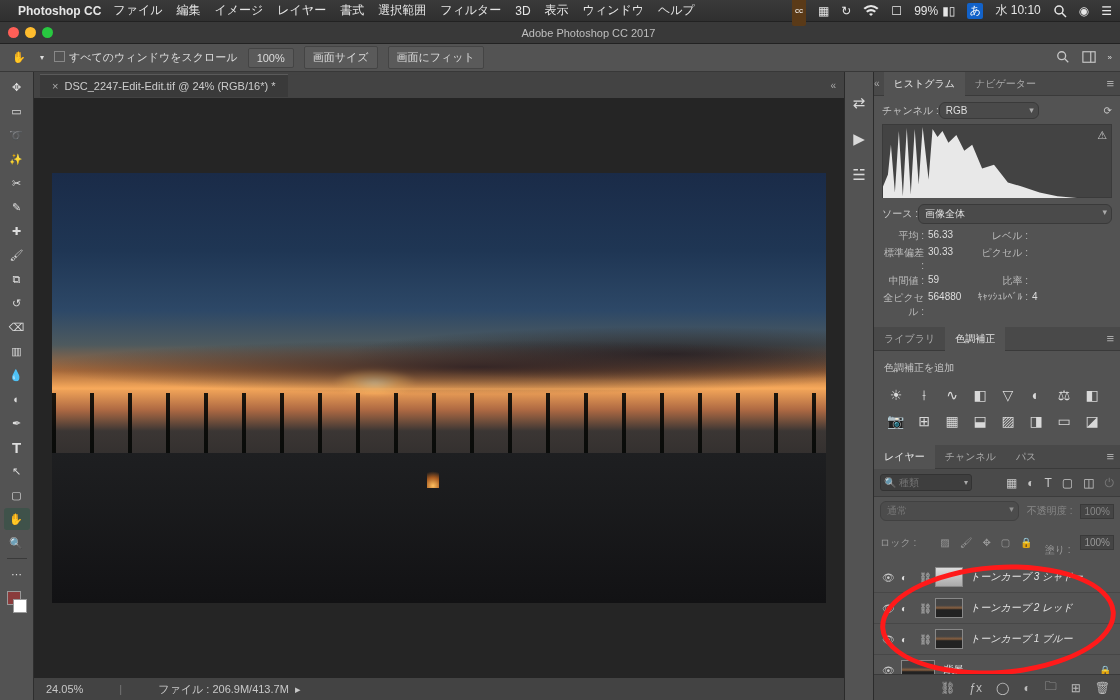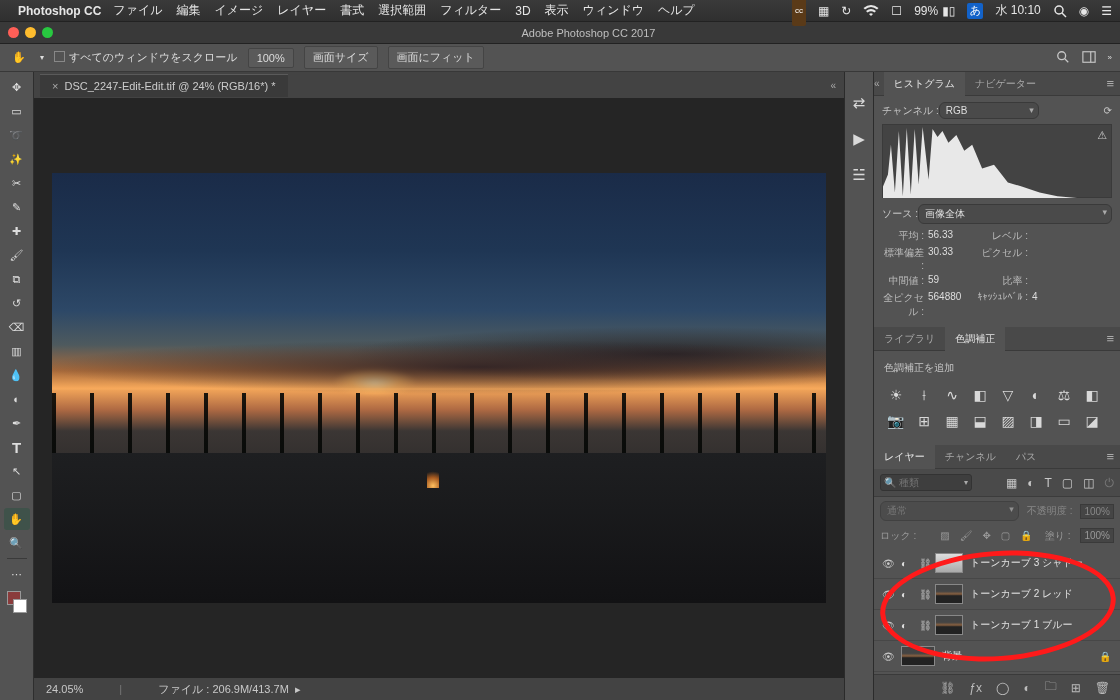--- a/index.html
+++ b/index.html
@@ -97,21 +97,21 @@
   .blend-row{display:flex;align-items:center;gap:8px;padding:4px 6px;color:#888;}
   .blend-row .dropdown{flex:1;color:#888;opacity:.7;}
   .lock-row{display:flex;align-items:center;gap:10px;padding:3px 6px;color:#999;}
   .lock-row .lab{margin-right:14px;}
   .layer-list{flex:1;overflow:hidden;padding:2px 0; position:relative;}
   .layer{display:flex;align-items:center;gap:7px;padding:5px 8px;border-bottom:1px solid #474747;}
   .layer .eye{width:12px;text-align:center;}
   .layer .adj{width:11px;color:#ddd;} .layer .chain{width:9px;color:#ccc;}
   .layer .thumb{width:28px;height:20px;background:linear-gradient(#ddd,#aaa);border:1px solid #888;}
   .layer .thumb.dark{background:linear-gradient(#444 35%,#886040 50%, #222 60%);}
-  .layer .name{flex:1;color:#e2e2e2;}
+  .layer .name{flex:1;color:#e2e2e2;font-style:italic;}
   .layer .lock{color:#c0c0c0;}
   .callout{position:absolute;pointer-events:none;border:5px solid #ff1a1a;border-radius:50%;width:236px;height:110px;left:6px;top:5px; transform:rotate(-4deg);}
   .layer-footer{height:26px;background:#4a4a4a;display:flex;align-items:center;justify-content:flex-end;gap:14px;padding:0 10px;border-top:1px solid #3a3a3a;}
   .layer-footer span{font-size:12px;color:#bcbcbc;}
 </style>
 </head>
 <body>
 
 <div class="mac-menubar">
   <span class="apple"></span>
@@ -336,21 +336,21 @@
       <span>不透明度 :</span>
       <span style="background:#454545;padding:1px 3px;border:1px solid #3a3a3a;">100%</span>
     </div>
     <div class="lock-row">
       <span class="lab">ロック :</span>
       <span>▨</span>
       <span>🖌</span>
       <span>✥</span>
       <span>▢</span>
       <span>🔒</span>
-      <span style="margin-left:auto;">塗り :</span>
+      <span style="margin-left:auto;margin-top:15px;">塗り :</span>
       <span style="background:#454545;padding:1px 3px;border:1px solid #3a3a3a;">100%</span>
     </div>
     <div class="layer-list">
       <div class="layer">
         <span class="eye">👁</span>
         <span class="adj">◐</span>
         <span class="chain">⛓</span>
         <span class="thumb"></span>
         <span class="name">トーンカーブ 3 シャドー</span>
       </div>

